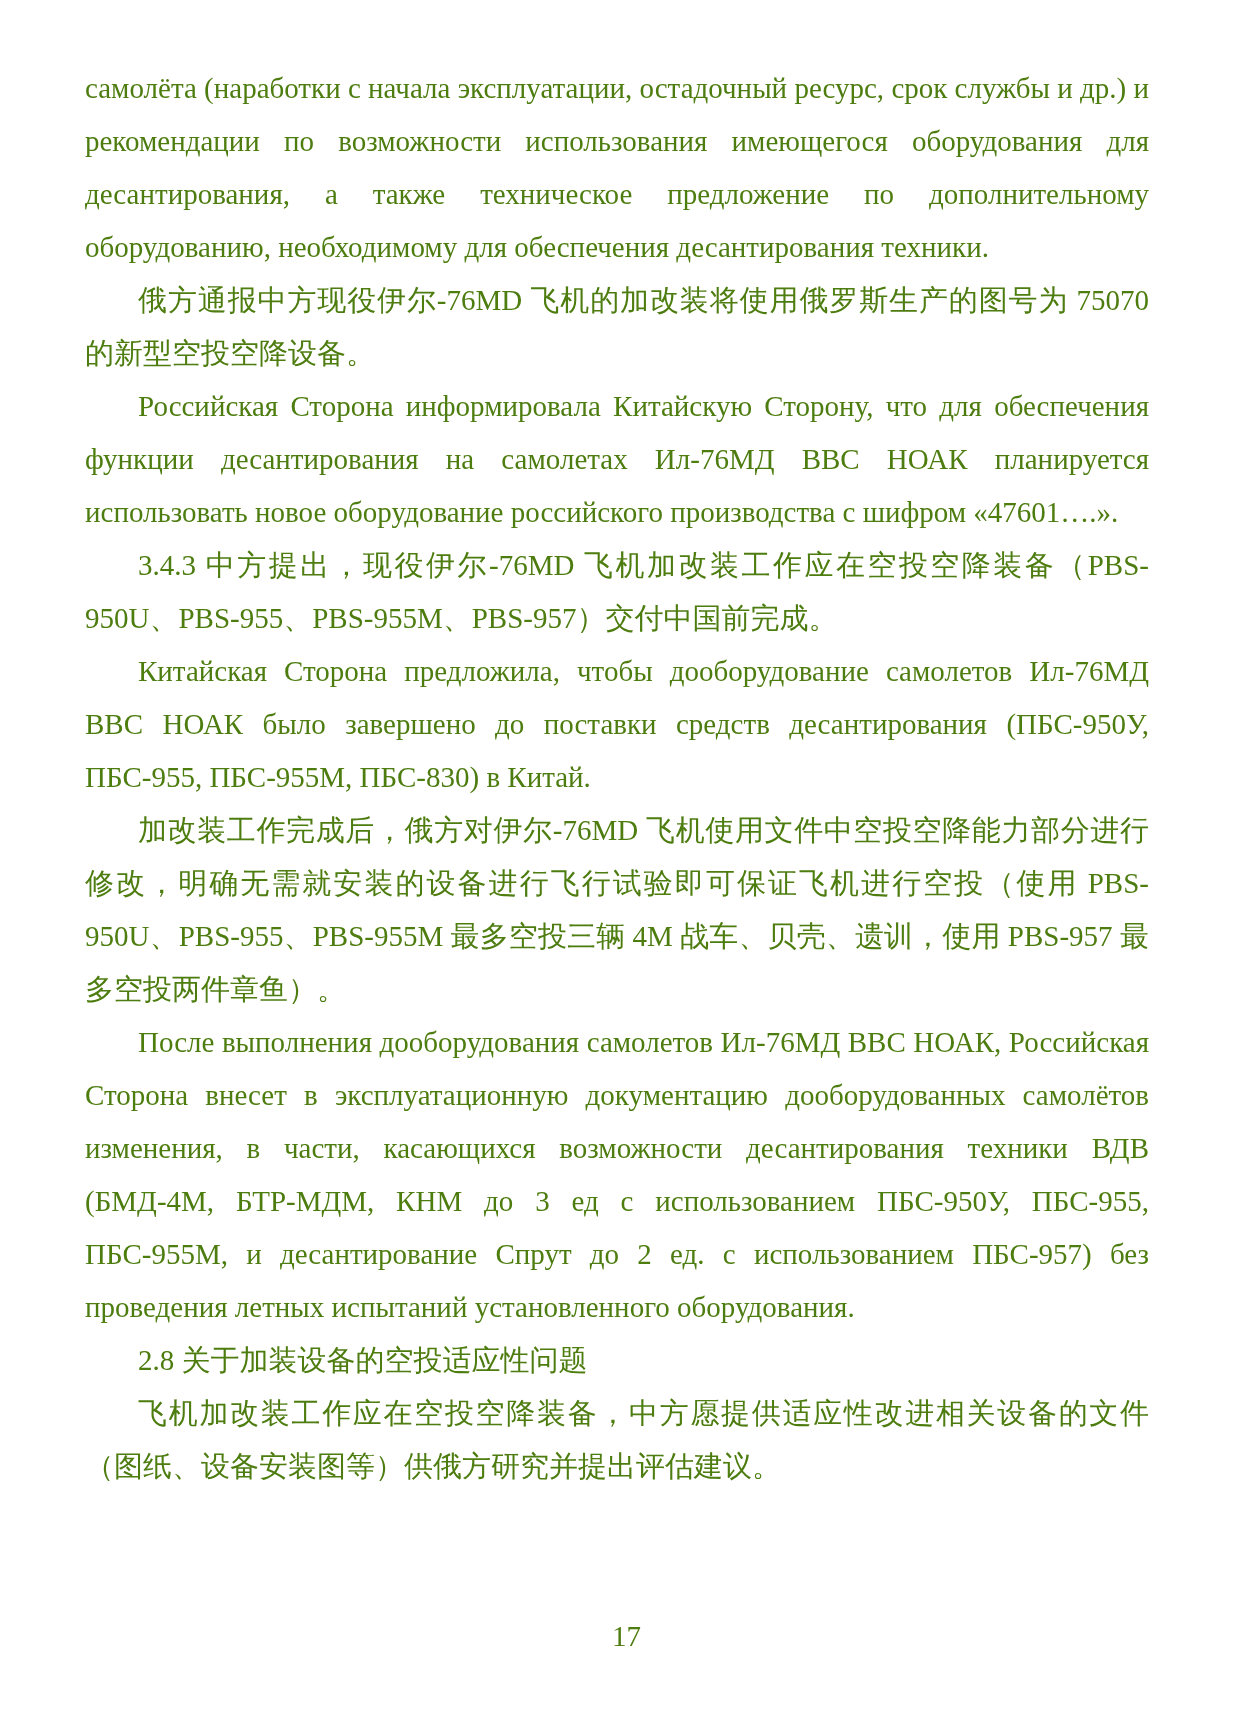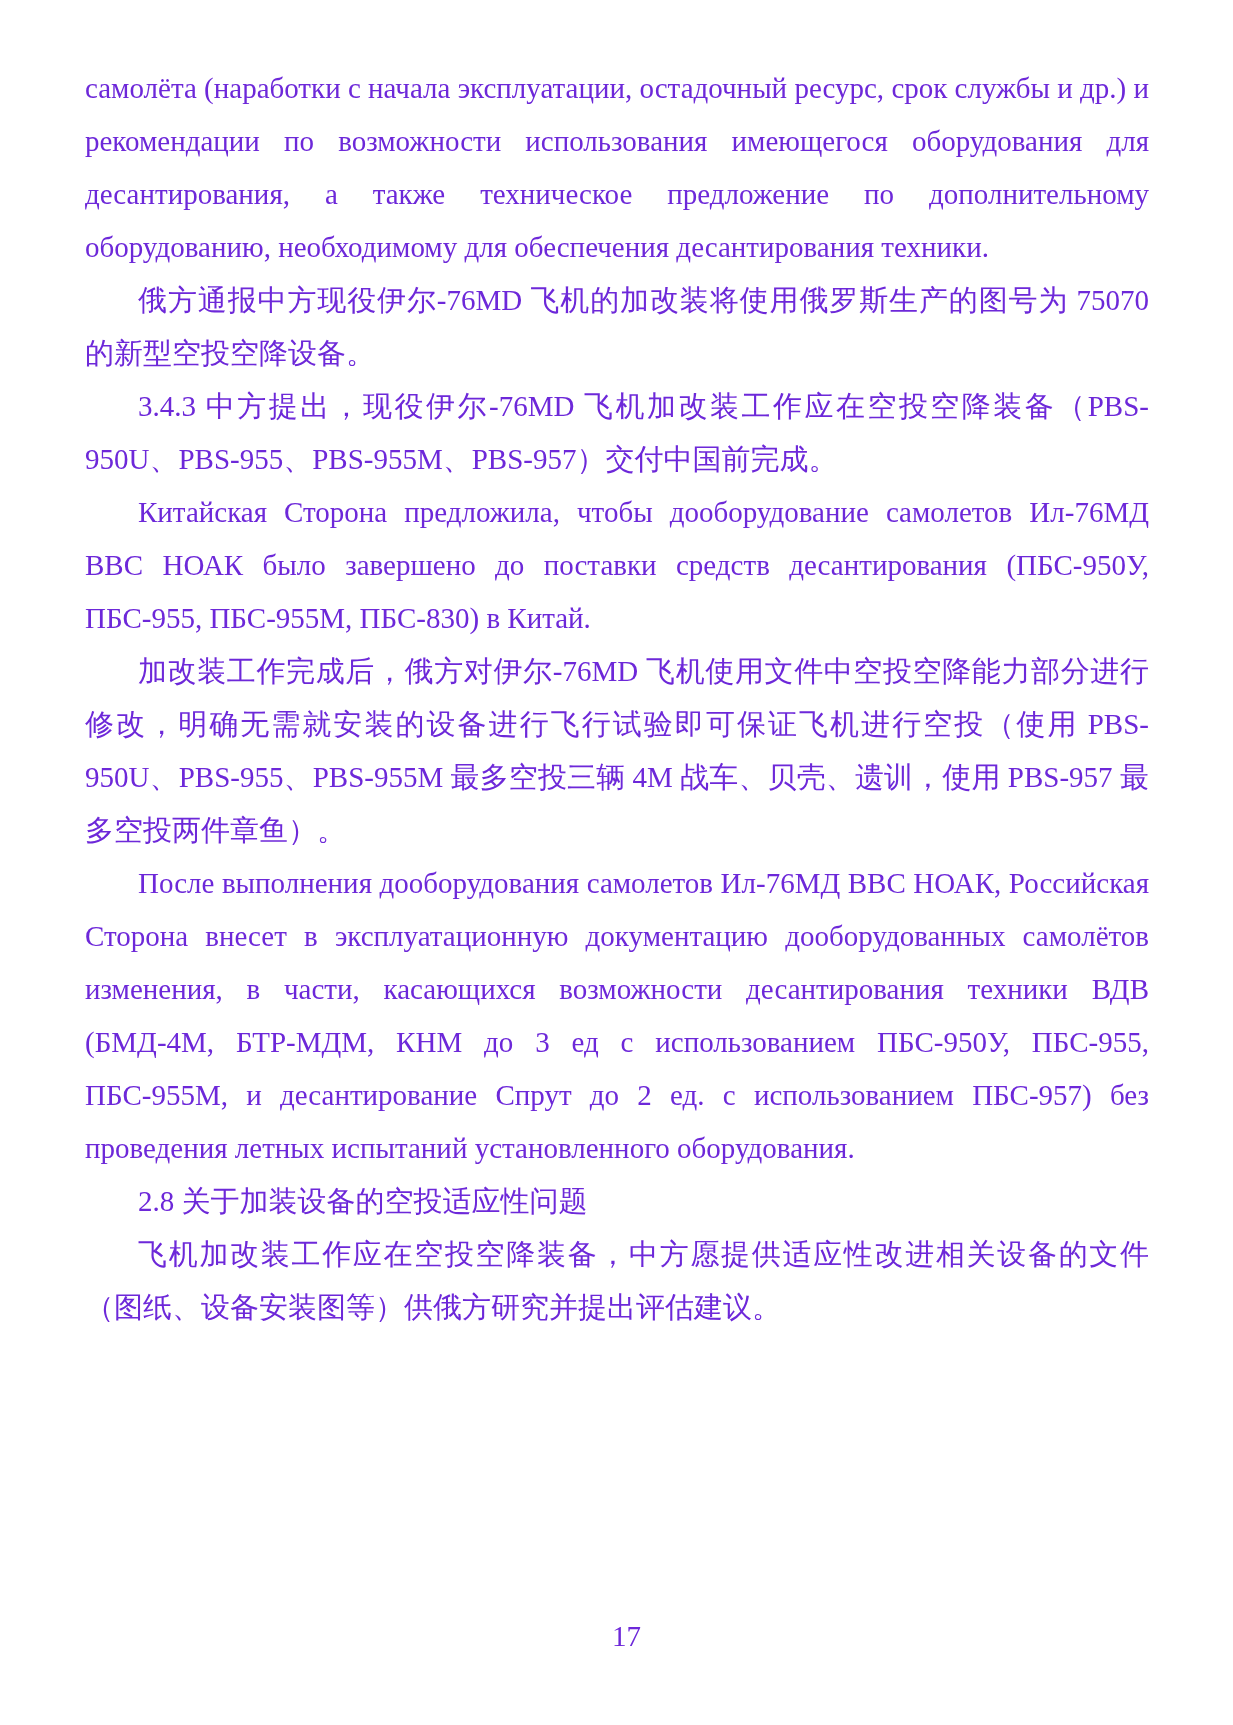--- a/index.html
+++ b/index.html
@@ -5,21 +5,21 @@
   html, body {
     margin: 0;
     padding: 0;
     background: #ffffff;
   }
   .sheet {
     position: relative;
     width: 1233px;
     height: 1725px;
     background: #ffffff;
-    color: #6d28d9;
+    color: #4d7c0f;
     font-family: "Liberation Serif", "DejaVu Serif", serif;
     overflow: hidden;
   }
   .textblock {
     position: absolute;
     left: 85px;
     top: 62px;
     width: 1064px;
     font-size: 29px;
     line-height: 53px;
@@ -43,20 +43,21 @@
     padding-left: 20px;
   }
 </style>
 </head>
 <body>
 
 <div class="sheet">
   <div class="textblock">
     <p class="para" lang="ru">самолёта (наработки с начала эксплуатации, остадочный ресурс, срок службы и др.) и рекомендации по возможности использования имеющегося оборудования для десантирования, а также техническое предложение по дополнительному оборудованию, необходимому для обеспечения десантирования техники.</p>
     <p class="para indent" lang="zh">俄方通报中方现役伊尔-76MD 飞机的加改装将使用俄罗斯生产的图号为 75070 的新型空投空降设备。</p>
+    <p class="para indent" lang="ru">Российская Сторона информировала Китайскую Сторону, что для обеспечения функции десантирования на самолетах Ил-76МД ВВС НОАК планируется использовать новое оборудование российского производства с шифром «47601….».</p>
     <p class="para indent" lang="zh">3.4.3 中方提出，现役伊尔-76MD 飞机加改装工作应在空投空降装备（PBS-950U、PBS-955、PBS-955M、PBS-957）交付中国前完成。</p>
     <p class="para indent" lang="ru">Китайская Сторона предложила, чтобы дооборудование самолетов Ил-76МД ВВС НОАК было завершено до поставки средств десантирования (ПБС-950У, ПБС-955, ПБС-955М, ПБС-830) в Китай.</p>
     <p class="para indent" lang="zh">加改装工作完成后，俄方对伊尔-76MD 飞机使用文件中空投空降能力部分进行修改，明确无需就安装的设备进行飞行试验即可保证飞机进行空投（使用 PBS-950U、PBS-955、PBS-955M 最多空投三辆 4M 战车、贝壳、遗训，使用 PBS-957 最多空投两件章鱼）。</p>
     <p class="para indent" lang="ru">После выполнения дооборудования самолетов Ил-76МД ВВС НОАК, Российская Сторона внесет в эксплуатационную документацию дооборудованных самолётов изменения, в части, касающихся возможности десантирования техники ВДВ (БМД-4М, БТР-МДМ, КНМ до 3 ед с использованием ПБС-950У, ПБС-955, ПБС-955М, и десантирование Спрут до 2 ед. с использованием ПБС-957) без проведения летных испытаний установленного оборудования.</p>
     <p class="para indent" lang="zh">2.8 关于加装设备的空投适应性问题</p>
     <p class="para indent" lang="zh">飞机加改装工作应在空投空降装备，中方愿提供适应性改进相关设备的文件（图纸、设备安装图等）供俄方研究并提出评估建议。</p>
   </div>
 
   <div class="pagenum">17</div>
 </div>

